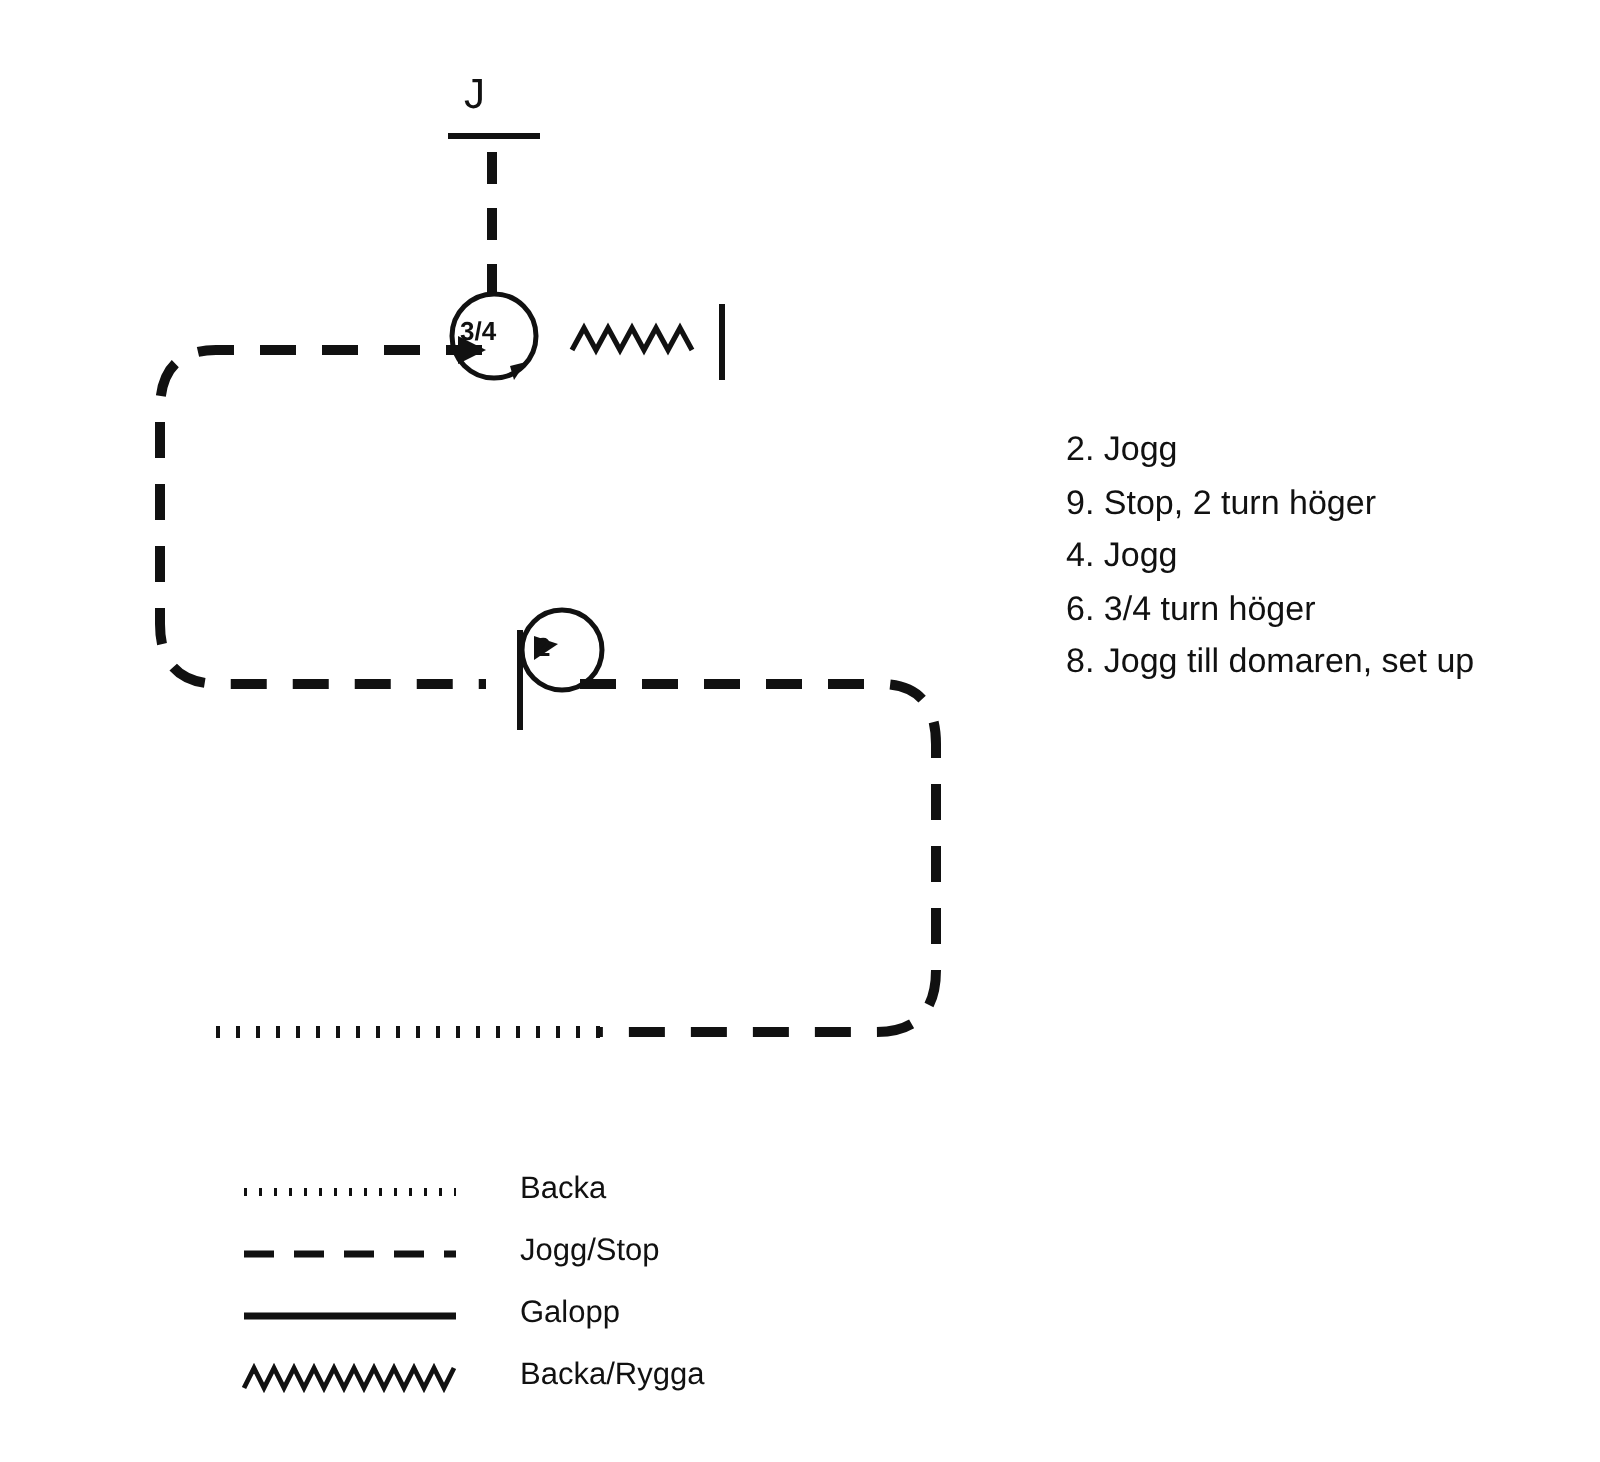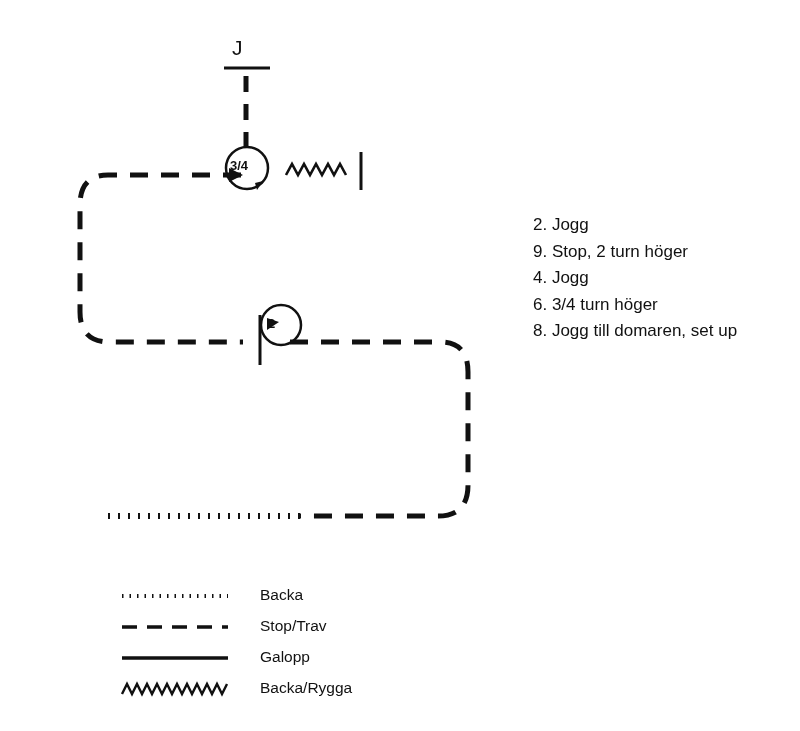--- a/index.html
+++ b/index.html
@@ -126,21 +126,21 @@
     <svg class="legend-sample" viewBox="0 0 110 26">
       <line x1="2" y1="13" x2="108" y2="13" stroke="#111111" stroke-width="4" stroke-dasharray="1.5 6"></line>
     </svg>
     <div class="legend-text">Backa</div>
   </div>
 
   <div class="legend-row">
     <svg class="legend-sample" viewBox="0 0 110 26">
       <line x1="2" y1="13" x2="108" y2="13" stroke="#111111" stroke-width="3.5" stroke-dasharray="15 10"></line>
     </svg>
-    <div class="legend-text">Stop/Trav</div>
+    <div class="legend-text">Jogg/Stop</div>
   </div>
 
   <div class="legend-row">
     <svg class="legend-sample" viewBox="0 0 110 26">
       <line x1="2" y1="13" x2="108" y2="13" stroke="#111111" stroke-width="3.5"></line>
     </svg>
     <div class="legend-text">Galopp</div>
   </div>
 
   <div class="legend-row">

